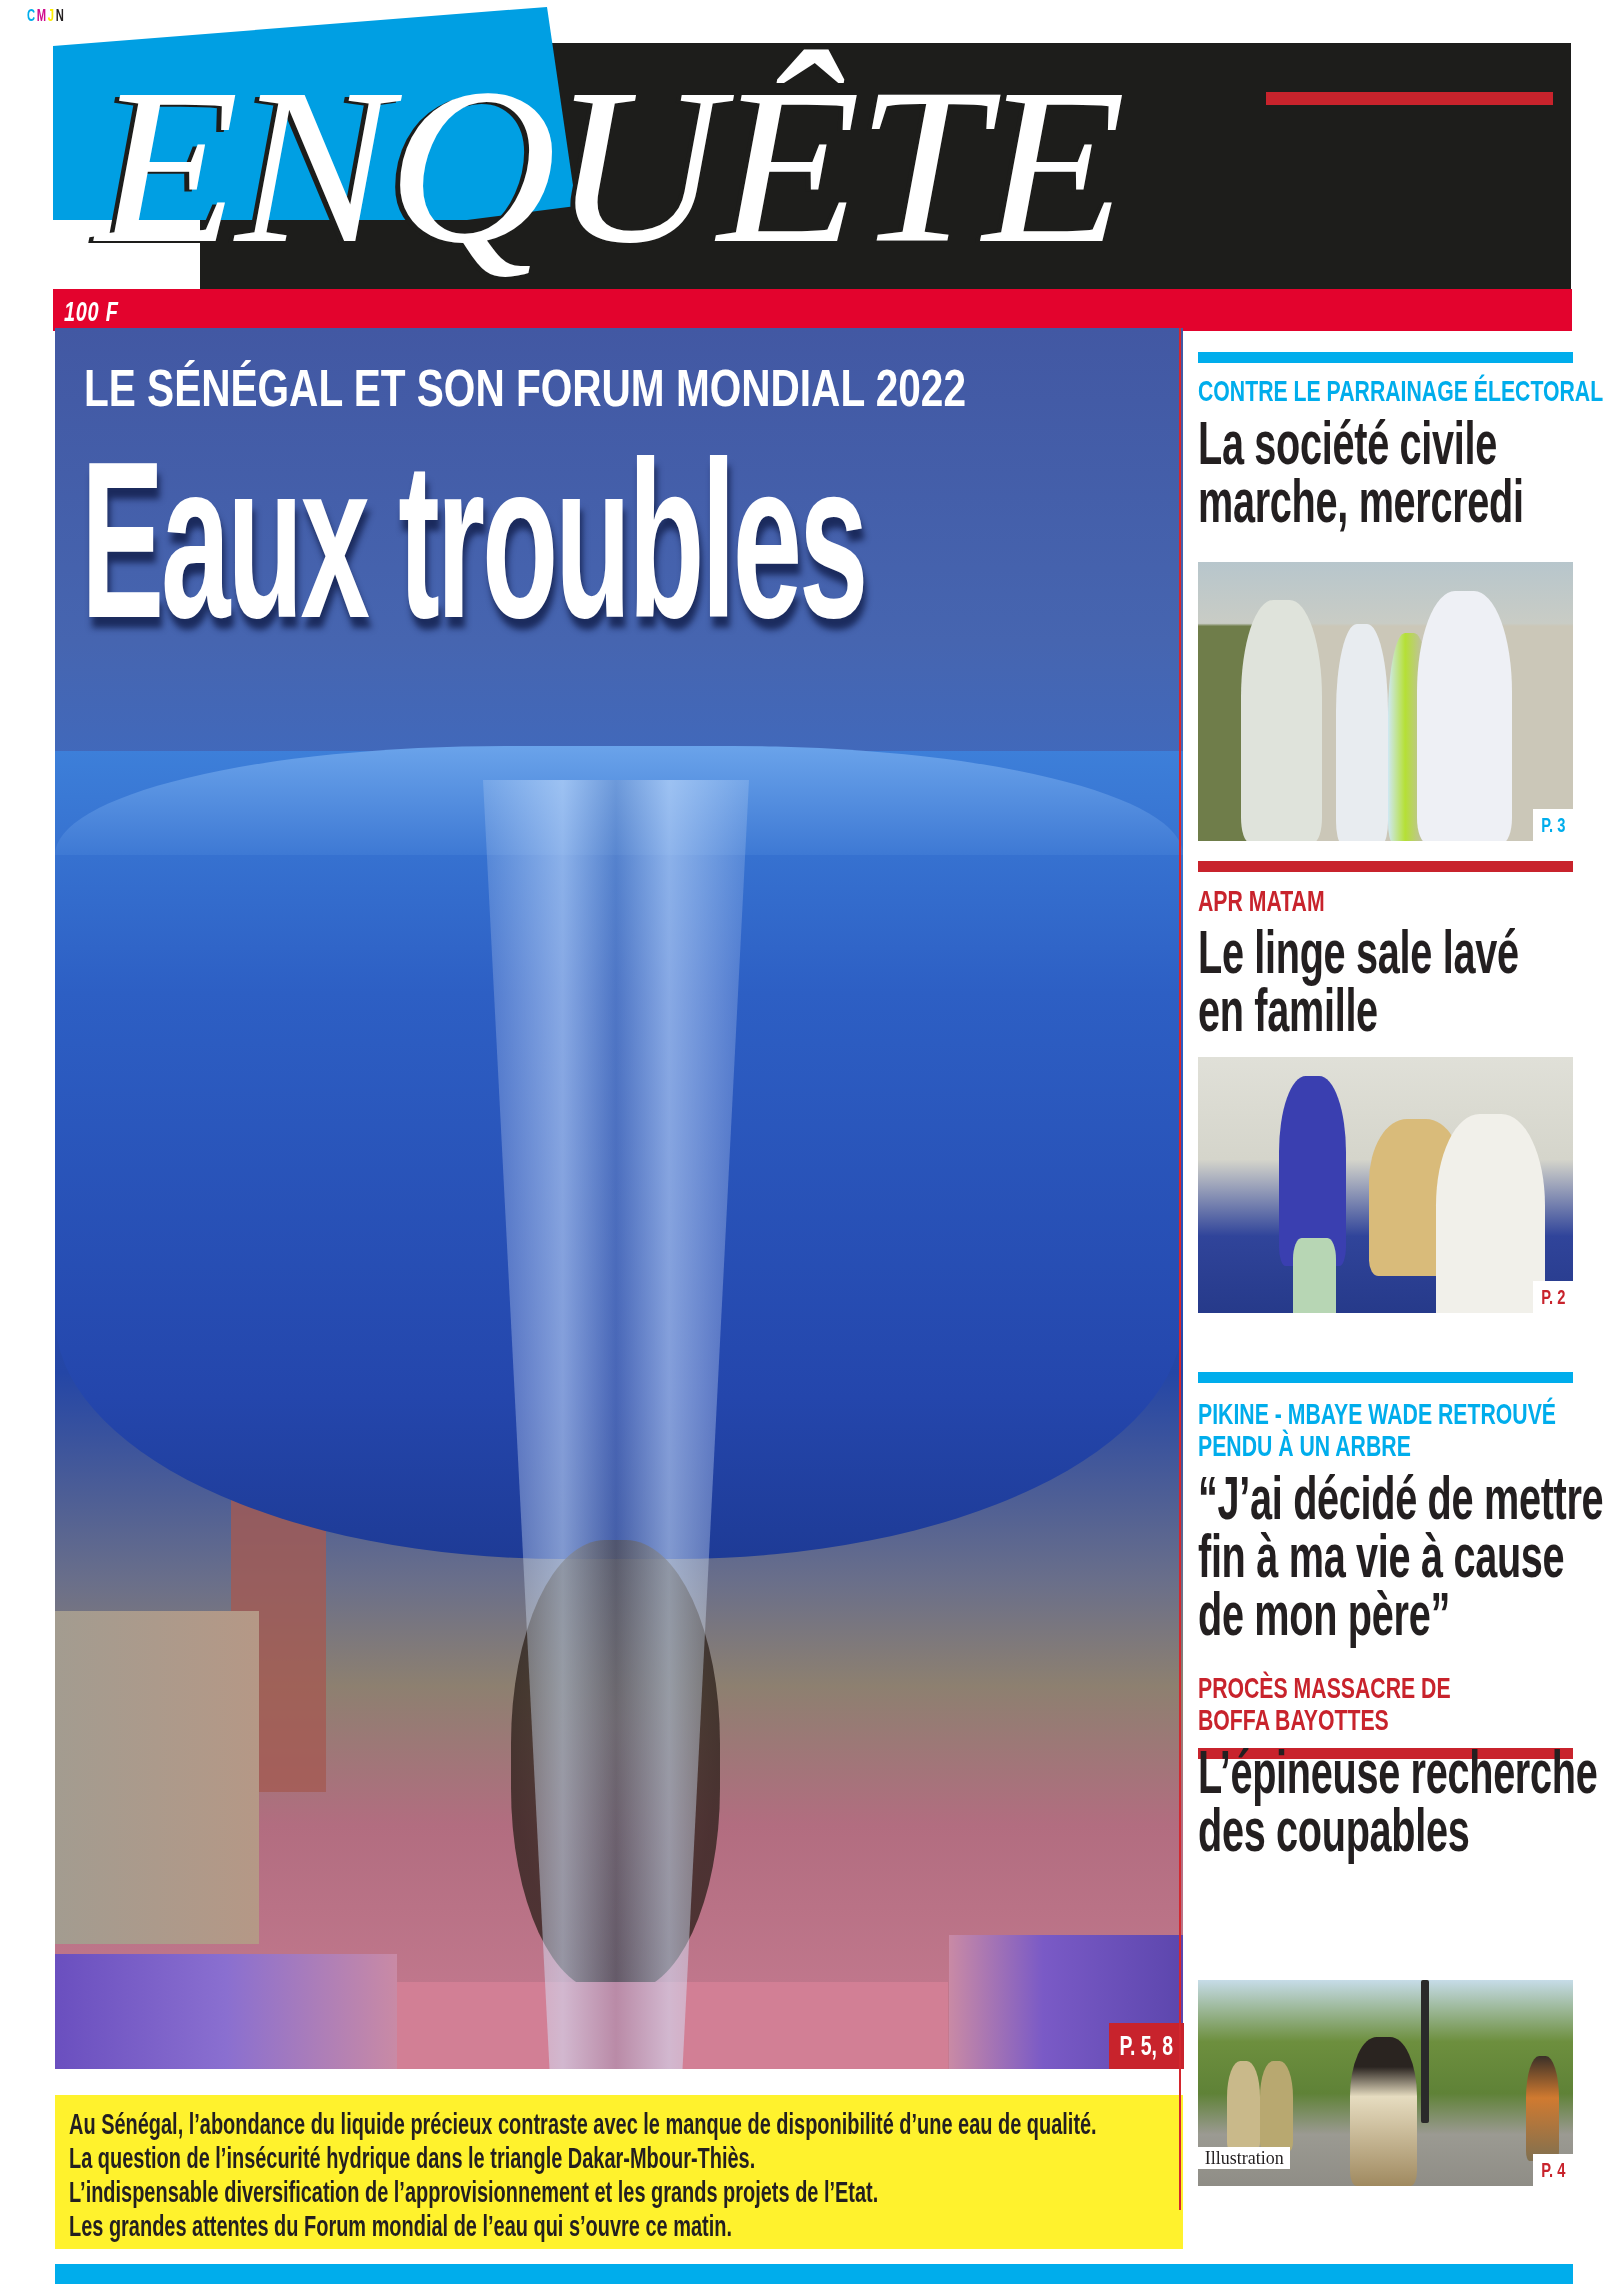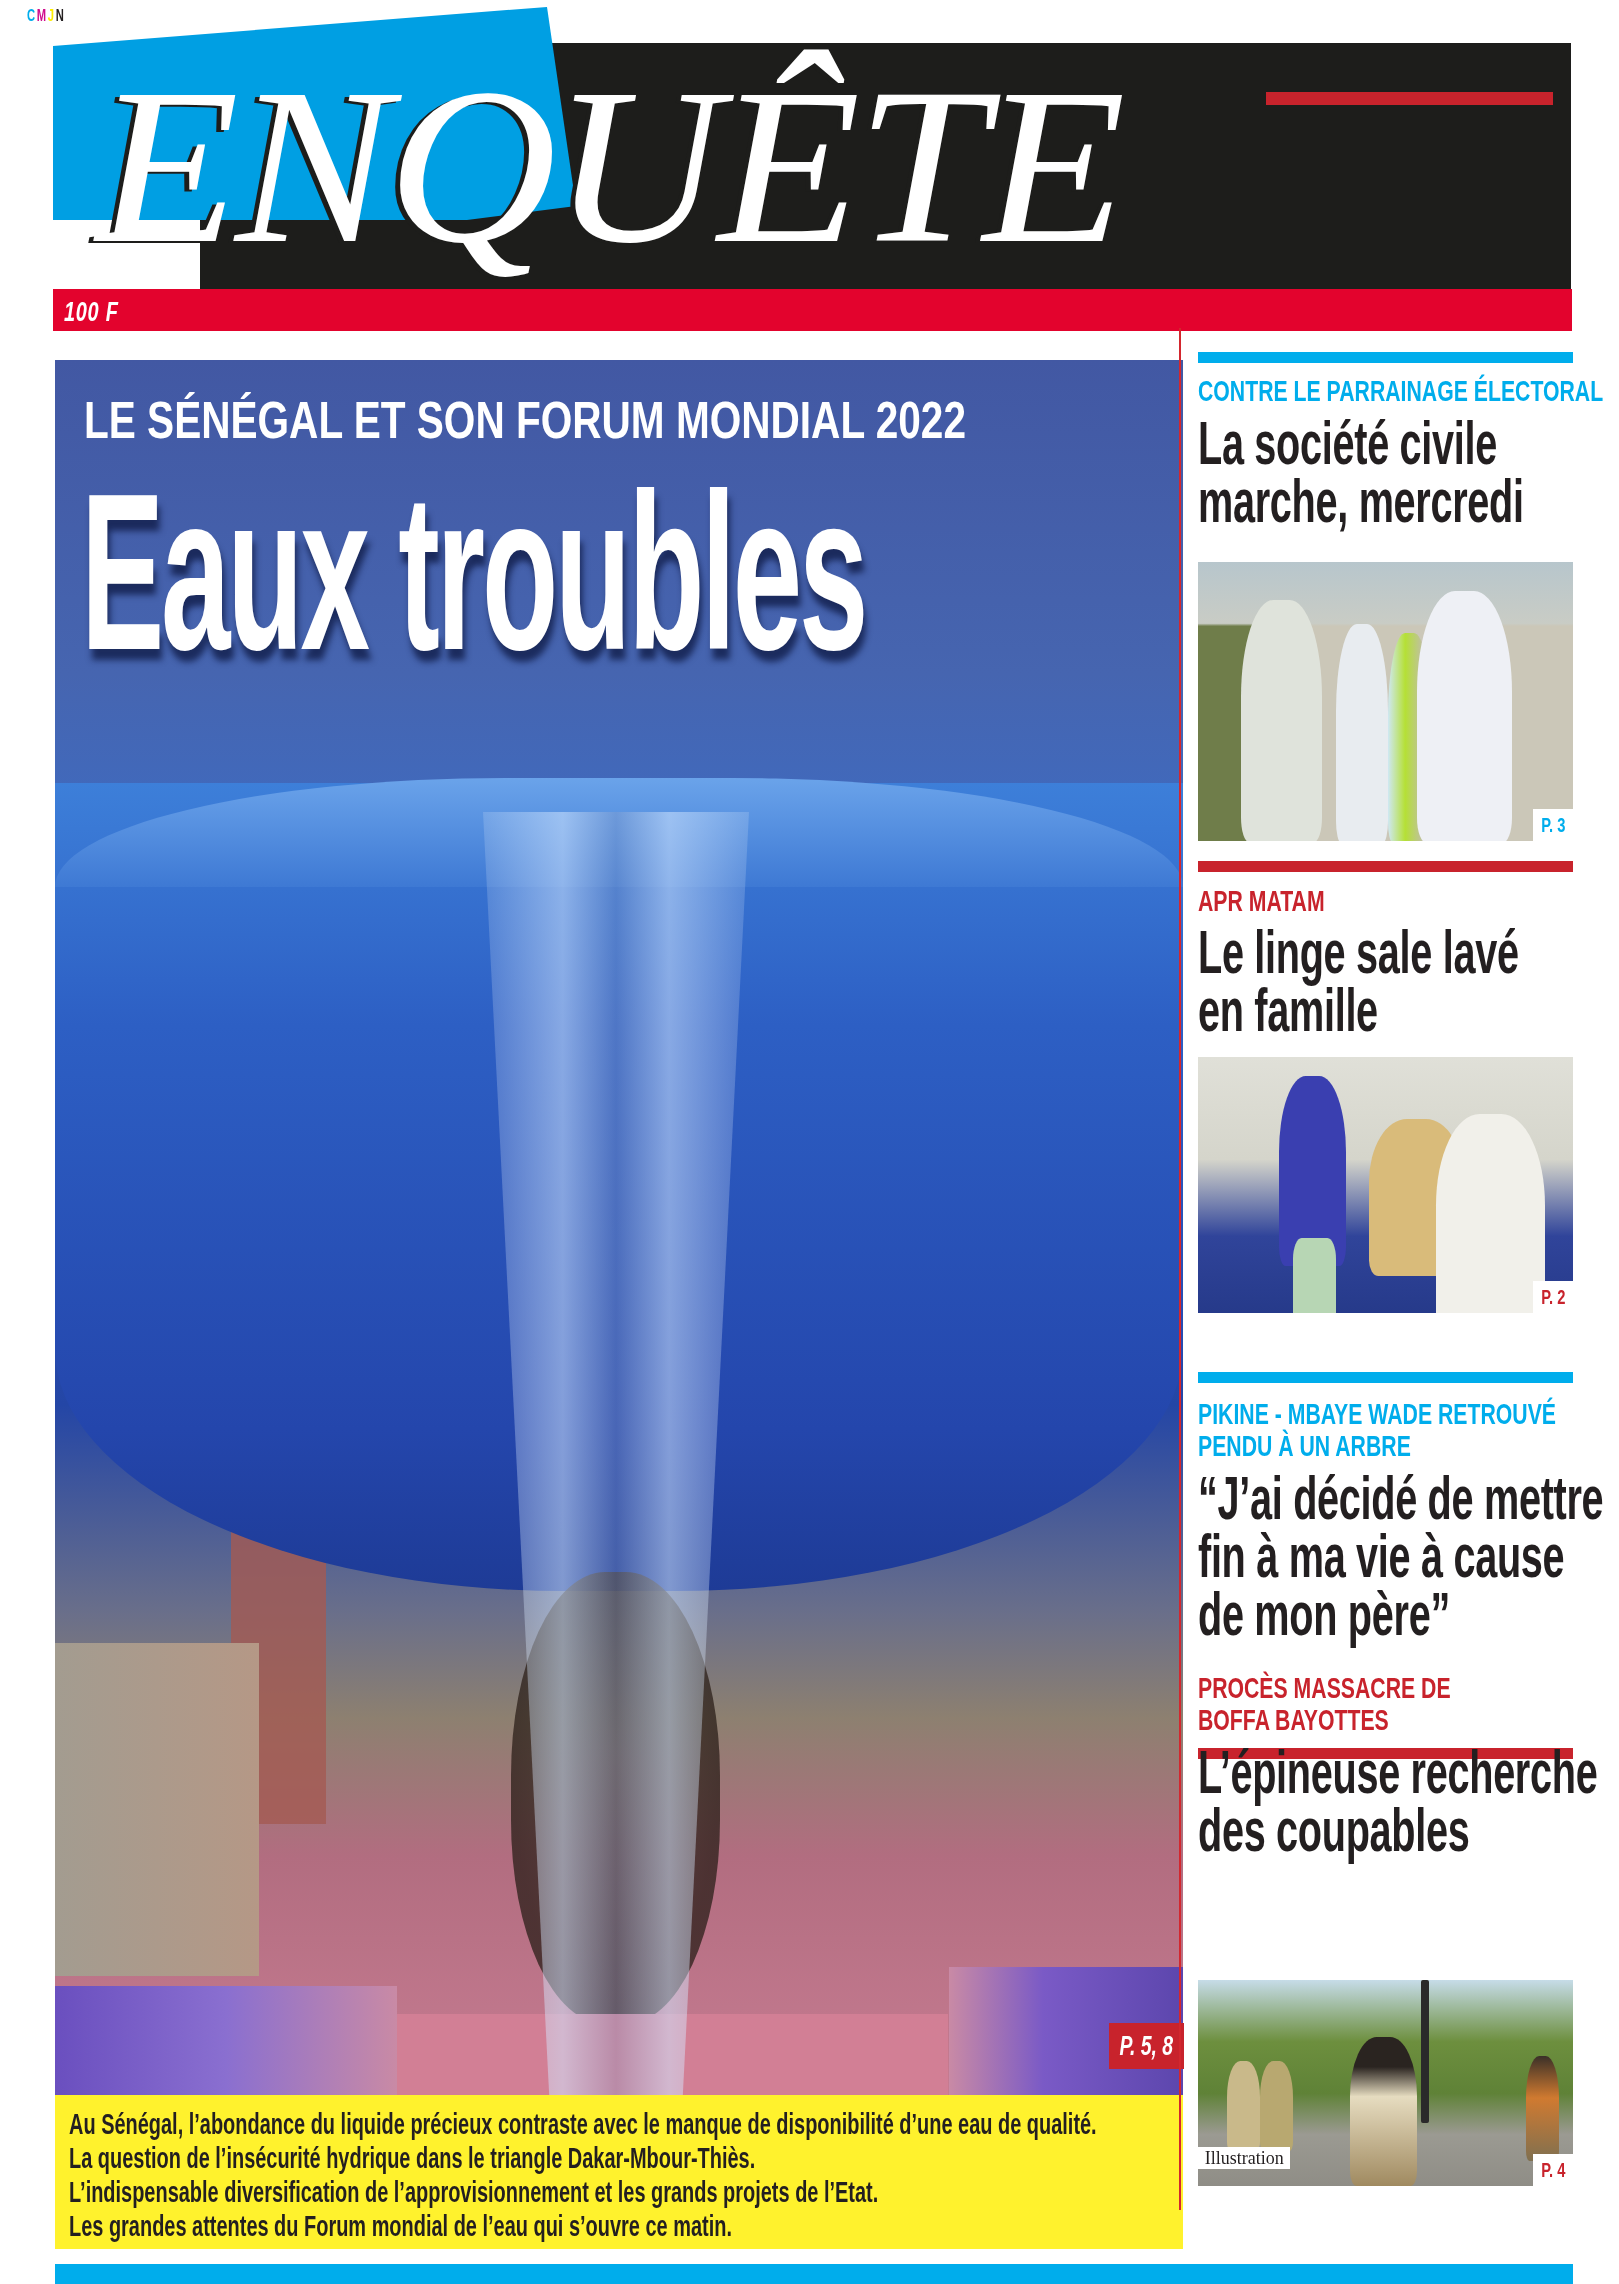--- a/index.html
+++ b/index.html
@@ -20,37 +20,36 @@
   #logo { position: absolute; left: 43px; top: 50px; font-family: "Liberation Serif", serif; color: #ffffff; font-size: 223px; line-height: 1; letter-spacing: -3.8px; text-shadow: -4.8px 1.9px 0 #1d1d1b; white-space: nowrap; transform: scaleX(1.05); transform-origin: left top; }
   #price { position: absolute; left: 10.5px; top: 291px; color: #ffffff; font-size: 28.5px; font-weight: bold; transform: scaleX(0.7); transform-origin: left top; letter-spacing: 1px; }
   #date-block { position: absolute; left: 1288px; top: 127px; width: 147px; text-align: center; color: #ffffff; font-weight: bold; font-size: 24px; line-height: 34px; }
   #date-block div { transform: scaleX(0.78); }
 
   
   #cover { position: absolute; left: 55px; top: 328px; width: 1128px; height: 1741px; overflow: hidden;
     background:
       radial-gradient(ellipse 38% 7% at 50% 32%, rgba(180,215,255,0.55), rgba(0,0,0,0) 70%),
       linear-gradient(180deg, #4258a3 0%, #4665b0 18%, #3d6cc4 30%, #2f56b3 45%, #2446a6 60%, #6a6f8a 72%, #8d8070 78%, #b26d80 86%, #c77c92 100%);
-    margin-top: 32px;
   }
   #cover-wall-left { position: absolute; left: 0; top: 1283px; width: 204px; height: 333px; background: linear-gradient(90deg,#a39c90,#b59886); }
   #cover-wall-red { position: absolute; left: 176px; top: 1084px; width: 95px; height: 380px; background: #a45a53; opacity: .8; }
   #cover-bowl { position: absolute; left: 0; top: 423px; width: 1128px; height: 808px; background: linear-gradient(180deg,#3d7fd9 0%,#2d5fc4 30%,#2446ac 80%,#1e3b96 100%);
     border-radius: 0 0 45% 45% / 0 0 30% 30%; }
   #cover-rim { position: absolute; left: 0; top: 418px; width: 1128px; height: 109px; background: linear-gradient(180deg,#6aa3ea,#3e79d4); border-radius: 40% 40% 0 0 / 100% 100% 0 0; }
   #cover-water { position: absolute; left: 428px; top: 452px; width: 266px; height: 1289px; background: linear-gradient(90deg, rgba(255,255,255,.15), rgba(210,230,255,.55) 30%, rgba(140,160,200,.35) 50%, rgba(210,230,255,.55) 70%, rgba(255,255,255,.15)); clip-path: polygon(0 0,100% 0,75% 100%,25% 100%); }
   #cover-face { position: absolute; left: 456px; top: 1212px; width: 209px; height: 452px; background: radial-gradient(ellipse at 50% 40%, #4a3a30, #2a1e18 70%); border-radius: 45%; opacity: .75; }
   #cover-shirt-left { position: absolute; left: 0; top: 1626px; width: 342px; height: 143px; background: linear-gradient(90deg,#6a4fbf,#8a6fd0 50%,#c98aa5); }
   #cover-shirt-right { position: absolute; left: 894px; top: 1607px; width: 235px; height: 162px; background: linear-gradient(90deg,#c98aa5,#7a5ac6 40%,#5c46ad); }
   #cover-shirt-mid { position: absolute; left: 342px; top: 1654px; width: 551px; height: 114px; background: #d27f95; }
 
   #kicker-main { position: absolute; left: 28.5px; top: 29.5px; color: #ffffff; font-size: 52px; font-weight: bold; white-space: nowrap; transform: scaleX(0.78); transform-origin: left top; }
   #headline-main { position: absolute; left: 26px; top: 100px; color: #ffffff; font-size: 223px; font-weight: bold; line-height: 1; white-space: nowrap; letter-spacing: -5.7px; transform: scaleX(0.56); transform-origin: left top; text-shadow: 4.8px 10.5px 8.6px rgba(10,20,60,.7); }
 
-  #page-ref-main { position: absolute; left: 1109px; top: 2023px; width: 75px; height: 46px; background: #c8232c; color: #ffffff; font-weight: bold; font-size: 27px; text-align: center; line-height: 46px; font-style: italic; }
+  #page-ref-main { position: absolute; left: 1109px; top: 2023px; width: 75px; height: 46px; background: #c8232c; color: #ffffff; font-weight: bold; font-size: 27px; text-align: center; line-height: 46px; }
   #page-ref-main span { display: inline-block; transform: scaleX(0.72); }
 
   
   #summary { position: absolute; left: 55px; top: 2069px; width: 1128px; height: 154px; background: #fff22d; padding: 12.4px 0 0 14.3px; margin-top: 26px; }
   #summary p { font-weight: bold; font-size: 30px; line-height: 34px; white-space: nowrap; transform: scaleX(0.665); transform-origin: left top; color: #231f20; }
 
   
   #col-sep { position: absolute; left: 1179px; top: 328px; width: 2.4px; height: 1882px; background: #d3272e; }
 
   

